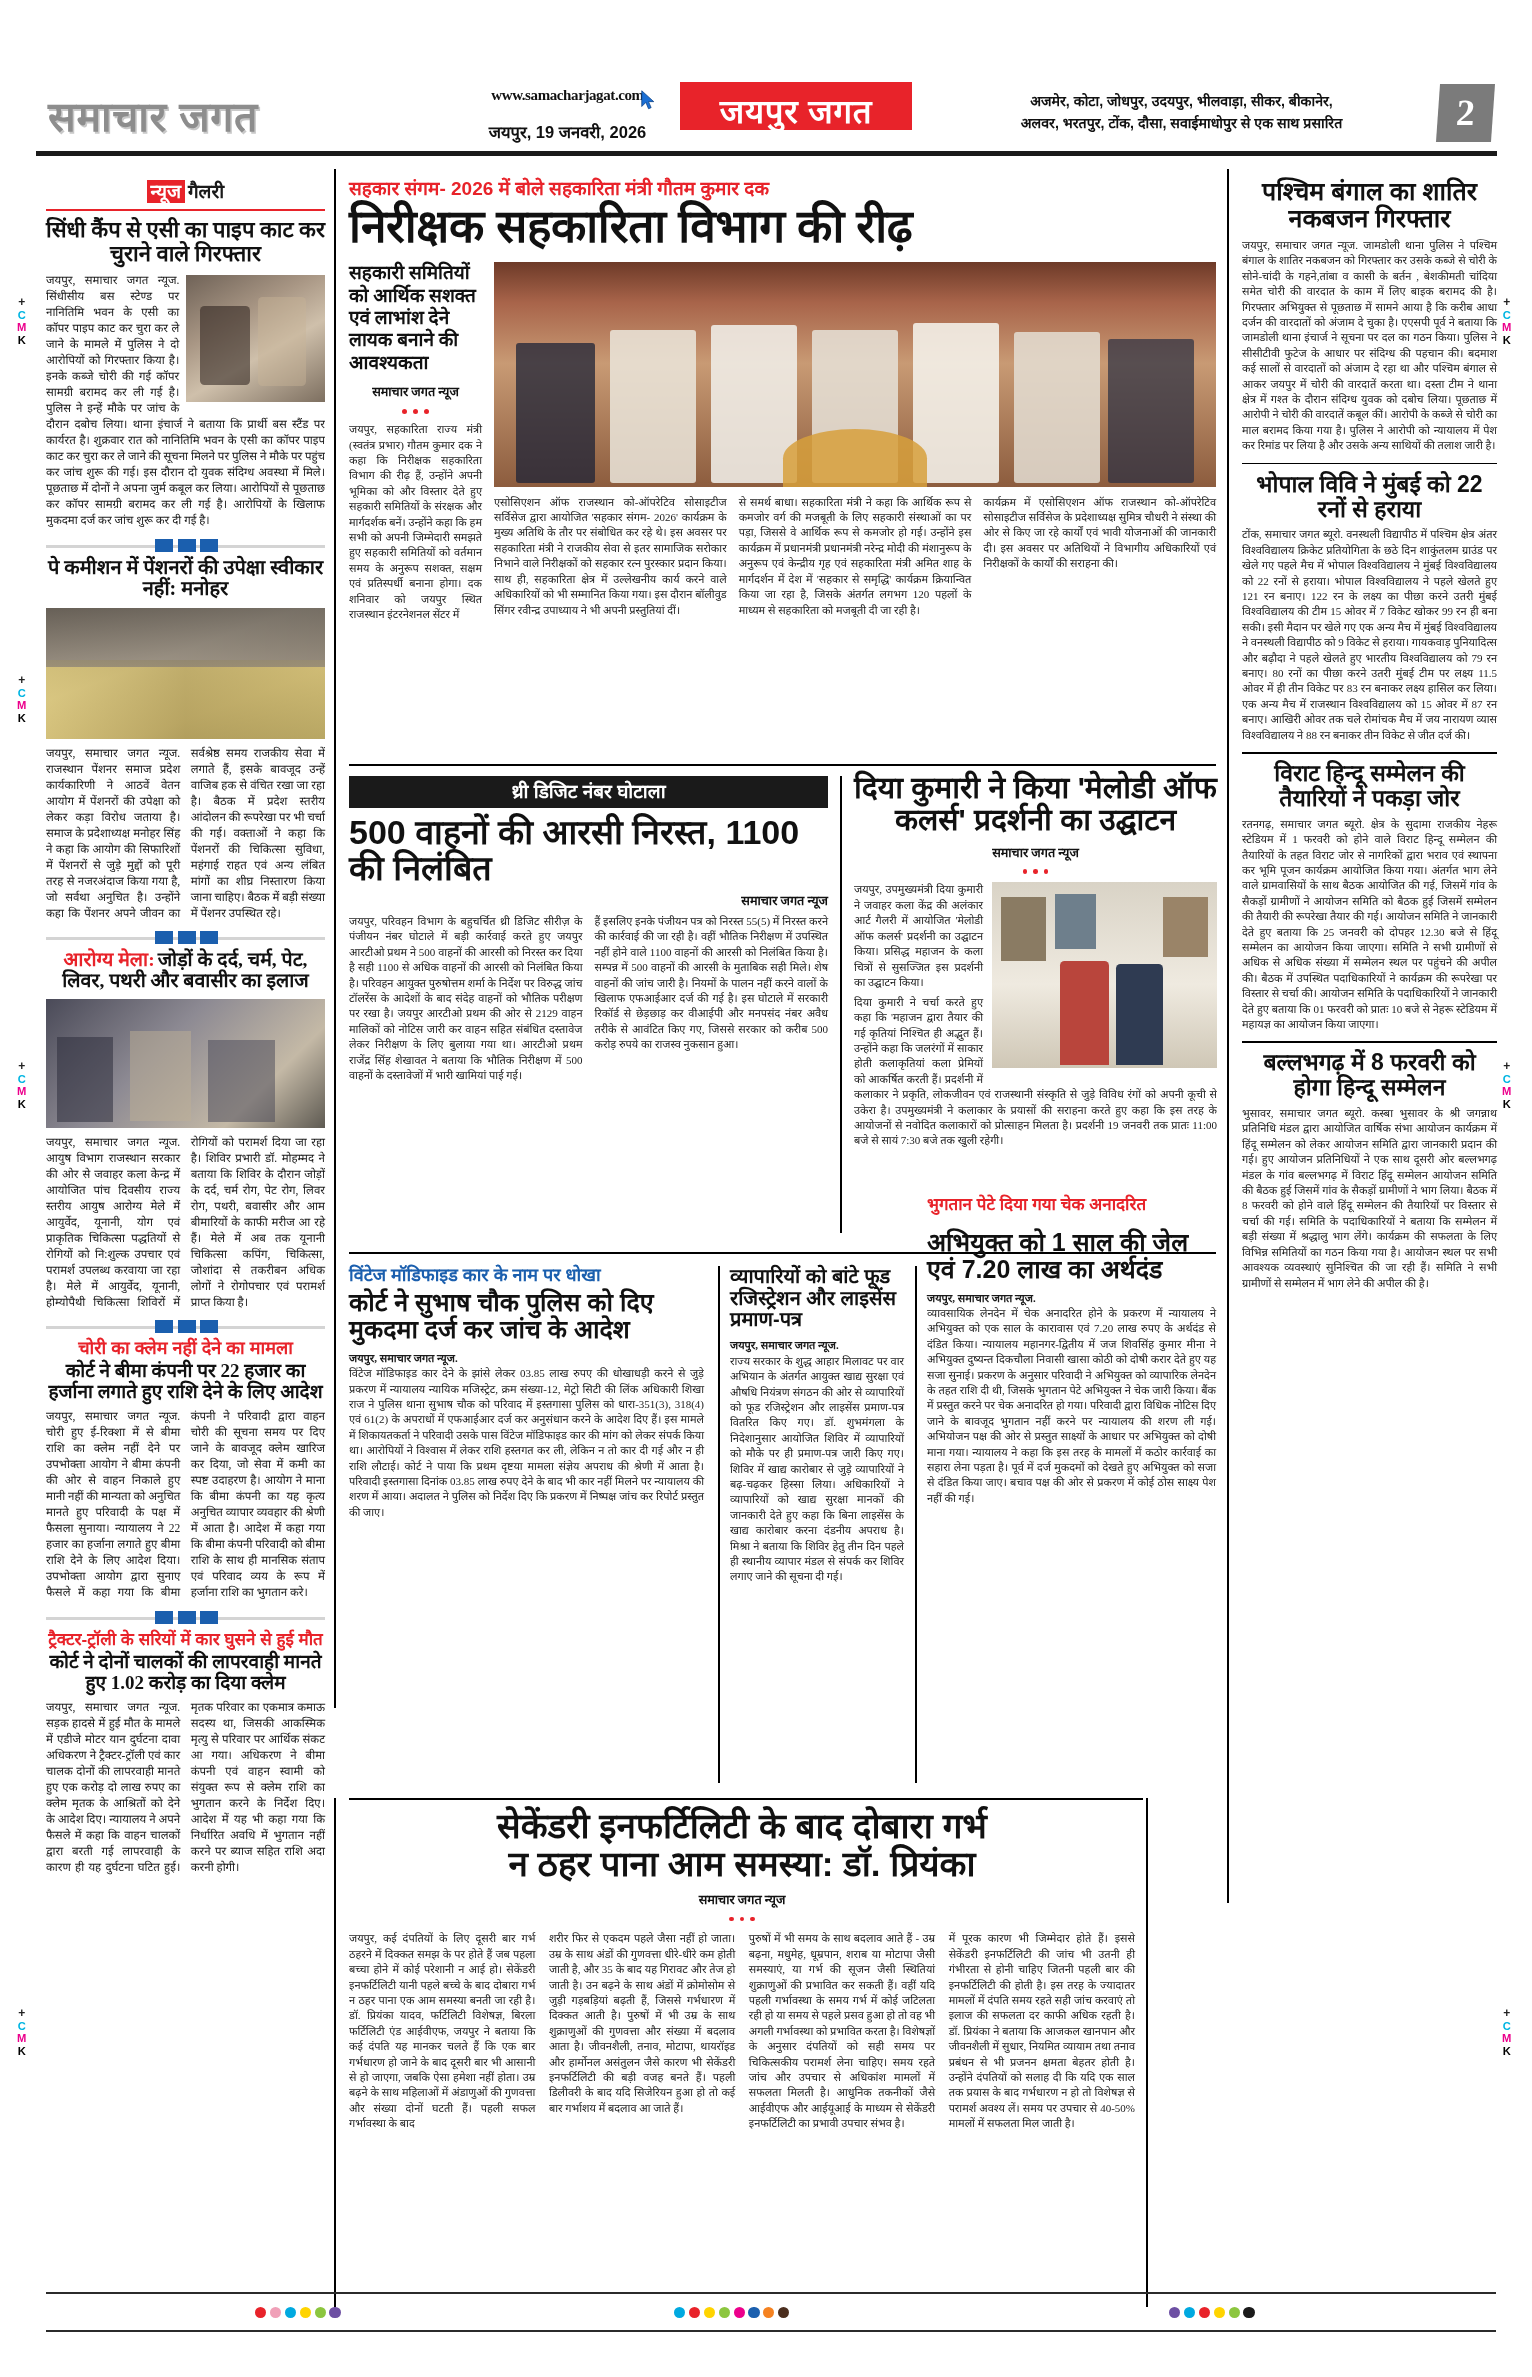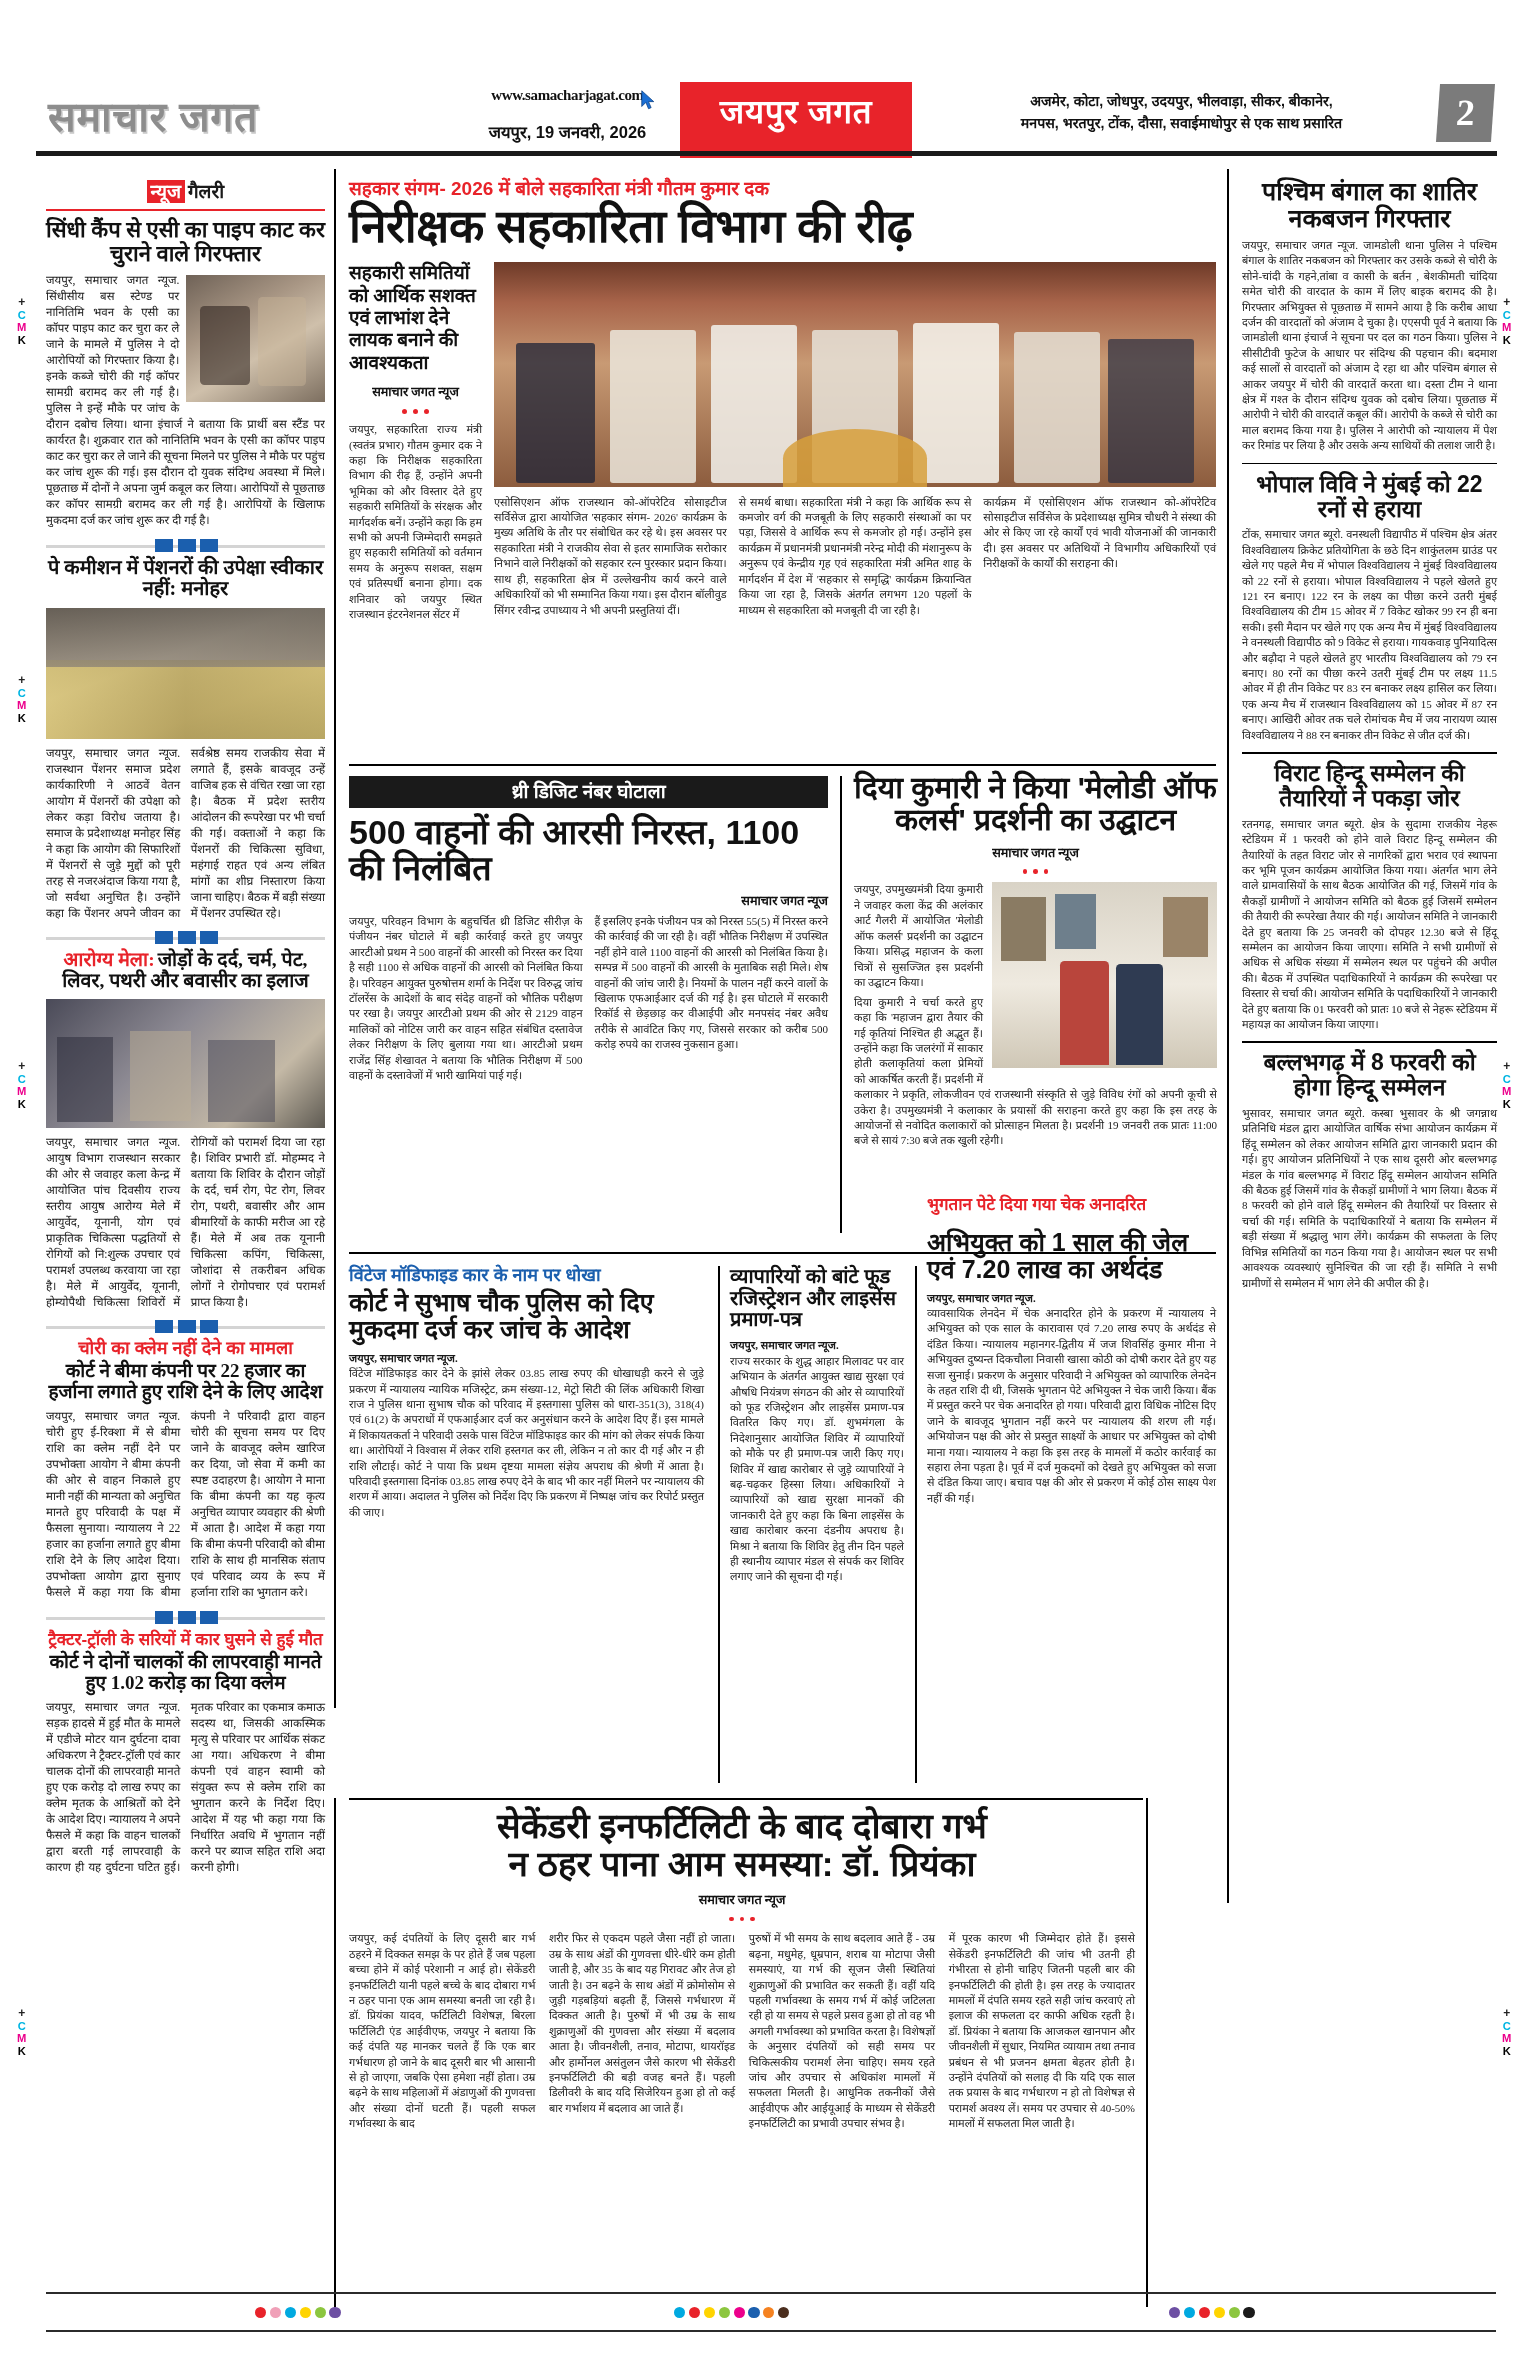--- a/index.html
+++ b/index.html
@@ -59,21 +59,21 @@
     width: 0; height: 0;
   }
   .cursor-arrow svg { display: block; }
   .site-date {
     margin-top: 16.5px;
     font-family: "Liberation Sans", sans-serif;
     font-size: 16.5px; font-weight: bold; color: #111;
   }
   .red-city {
     position: absolute; left: 644px; top: 0px;
-    width: 232px; height: 76px;
+    width: 232px; height: 48px;
     background: #e8232a;
     color: #fff;
     font-family: "Liberation Sans", sans-serif;
     font-size: 33px; font-weight: bold;
     text-align: center;
     line-height: 60px;
     letter-spacing: 0.7px;
   }
   .edition-line {
     position: absolute; left: 921px; top: 7.5px;
@@ -225,21 +225,21 @@
           <path d="M1 1 L1 22 L6.5 16.5 L10 25 L13.5 23.5 L10 15.5 L17 15.5 Z" fill="#1b6fd4" stroke="#0b3f82" stroke-width="1"></path>
         </svg>
       </div>
       <div class="site-date">जयपुर, 19 जनवरी,  2026</div>
     </div>
 
     <div class="red-city">जयपुर जगत</div>
 
     <div class="edition-line">
       <div>अजमेर, कोटा, जोधपुर, उदयपुर, भीलवाड़ा, सीकर, बीकानेर,</div>
-      <div>मनपस, भरतपुर, टोंक, दौसा, सवाईमाधोपुर से एक साथ प्रसारित</div>
+      <div>अलवर, भरतपुर, टोंक, दौसा, सवाईमाधोपुर से एक साथ प्रसारित</div>
     </div>
 
     <div class="pageno">2</div>
     <div class="masthead-rule"></div>
   </div>
 
   <div class="vrule" style="left:334px; top:169px; height:1539px;"></div>
   <div class="vrule" style="left:1227px; top:169px; height:1734px;"></div>
   <div class="vrule" style="left:1146px; top:1798px; height:509px;"></div>
   <div class="vrule" style="left:334px; top:1798px; height:509px;"></div>

